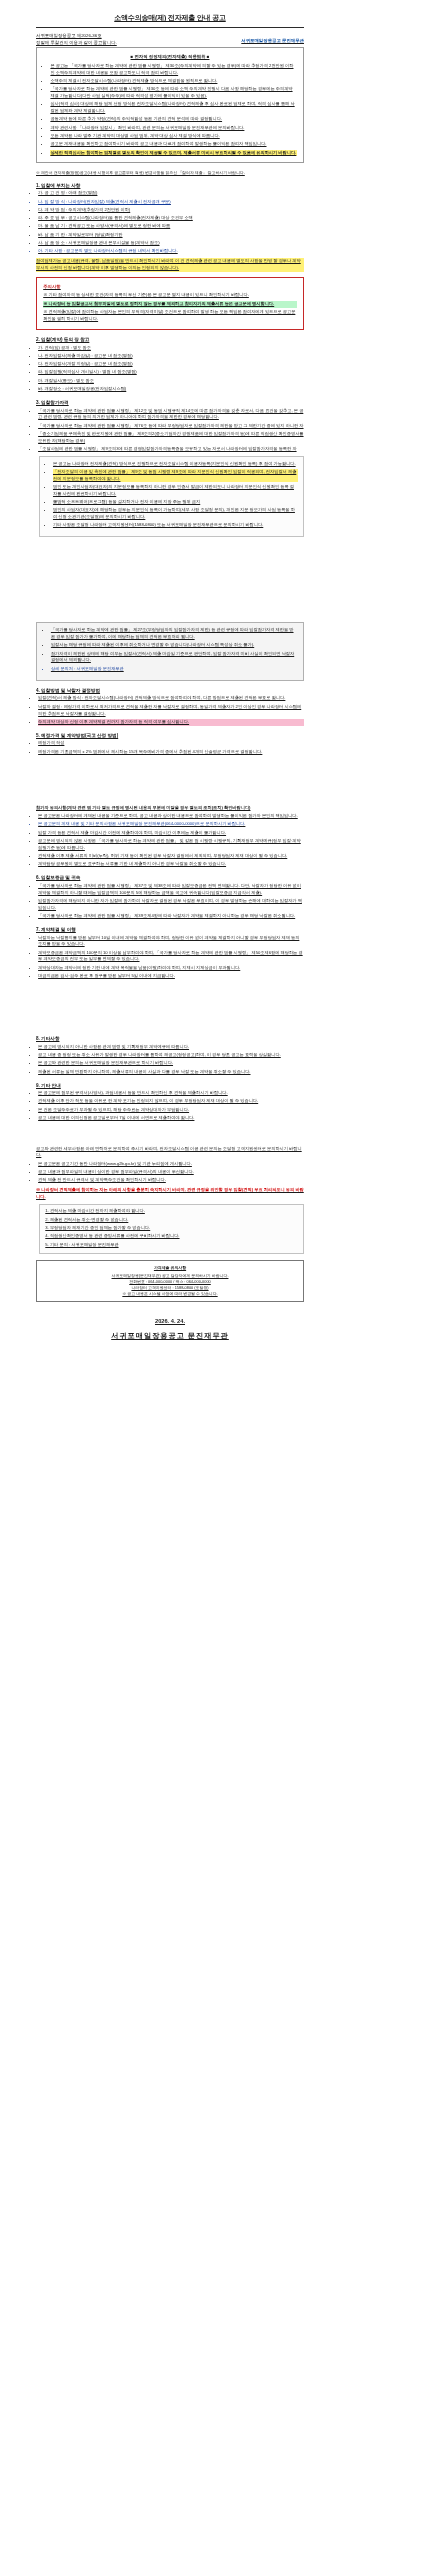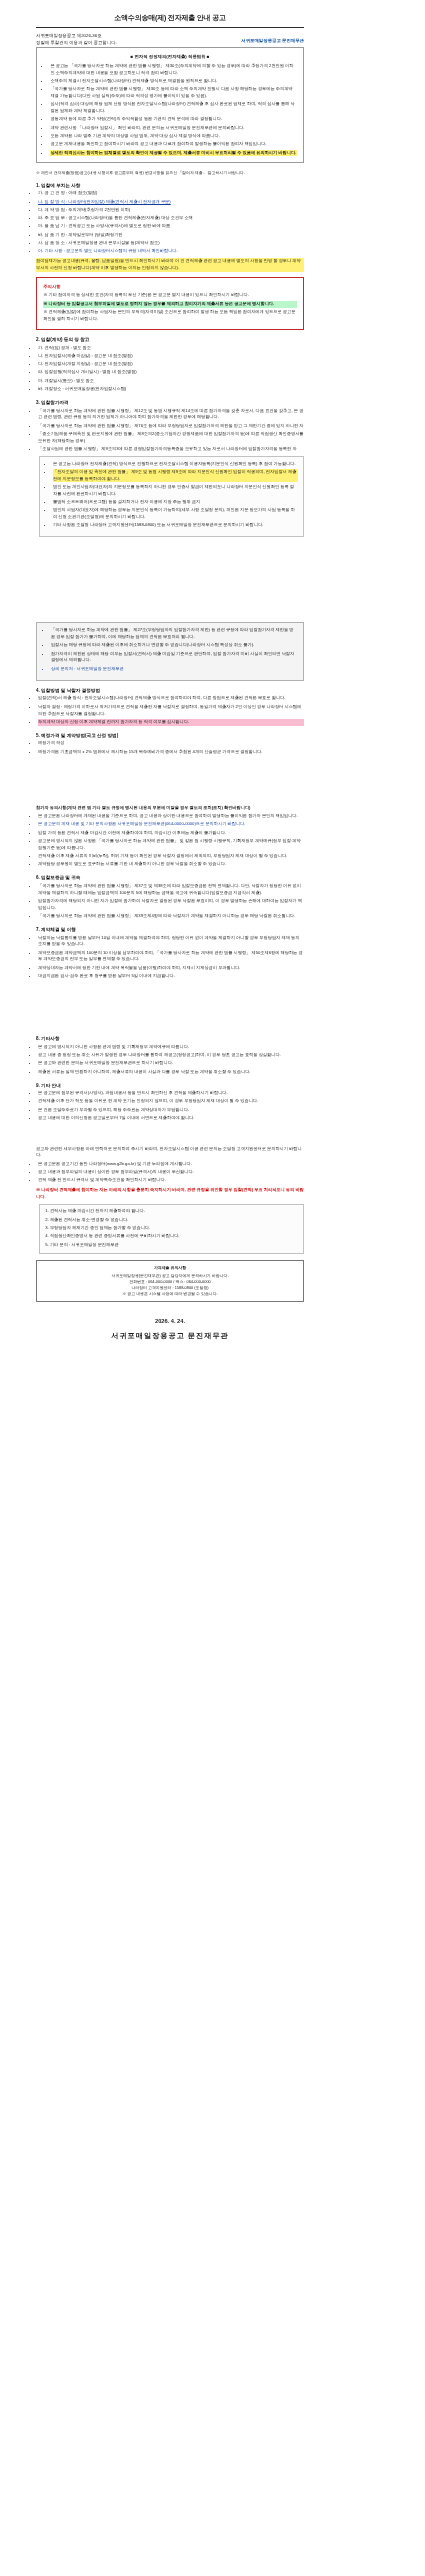--- a/index.html
+++ b/index.html
@@ -6,20 +6,21 @@
   html,body{margin:0;padding:0;background:#ffffff;}
   body{
     font-family:"Liberation Sans", sans-serif;
     color:#1b1b1b;
     width:426px;
   }
   .page{
     width:340px;
     box-sizing:border-box;
     padding:13.4px 36px 20.6px 36px;
+    text-decoration:underline;
   }
   .doc-head{
     text-align:center;
     margin-bottom:5.2px;
   }
   .doc-title{
     font-size:7px;
     font-weight:bold;
     letter-spacing:-0.2px;
     padding-bottom:2.6px;

